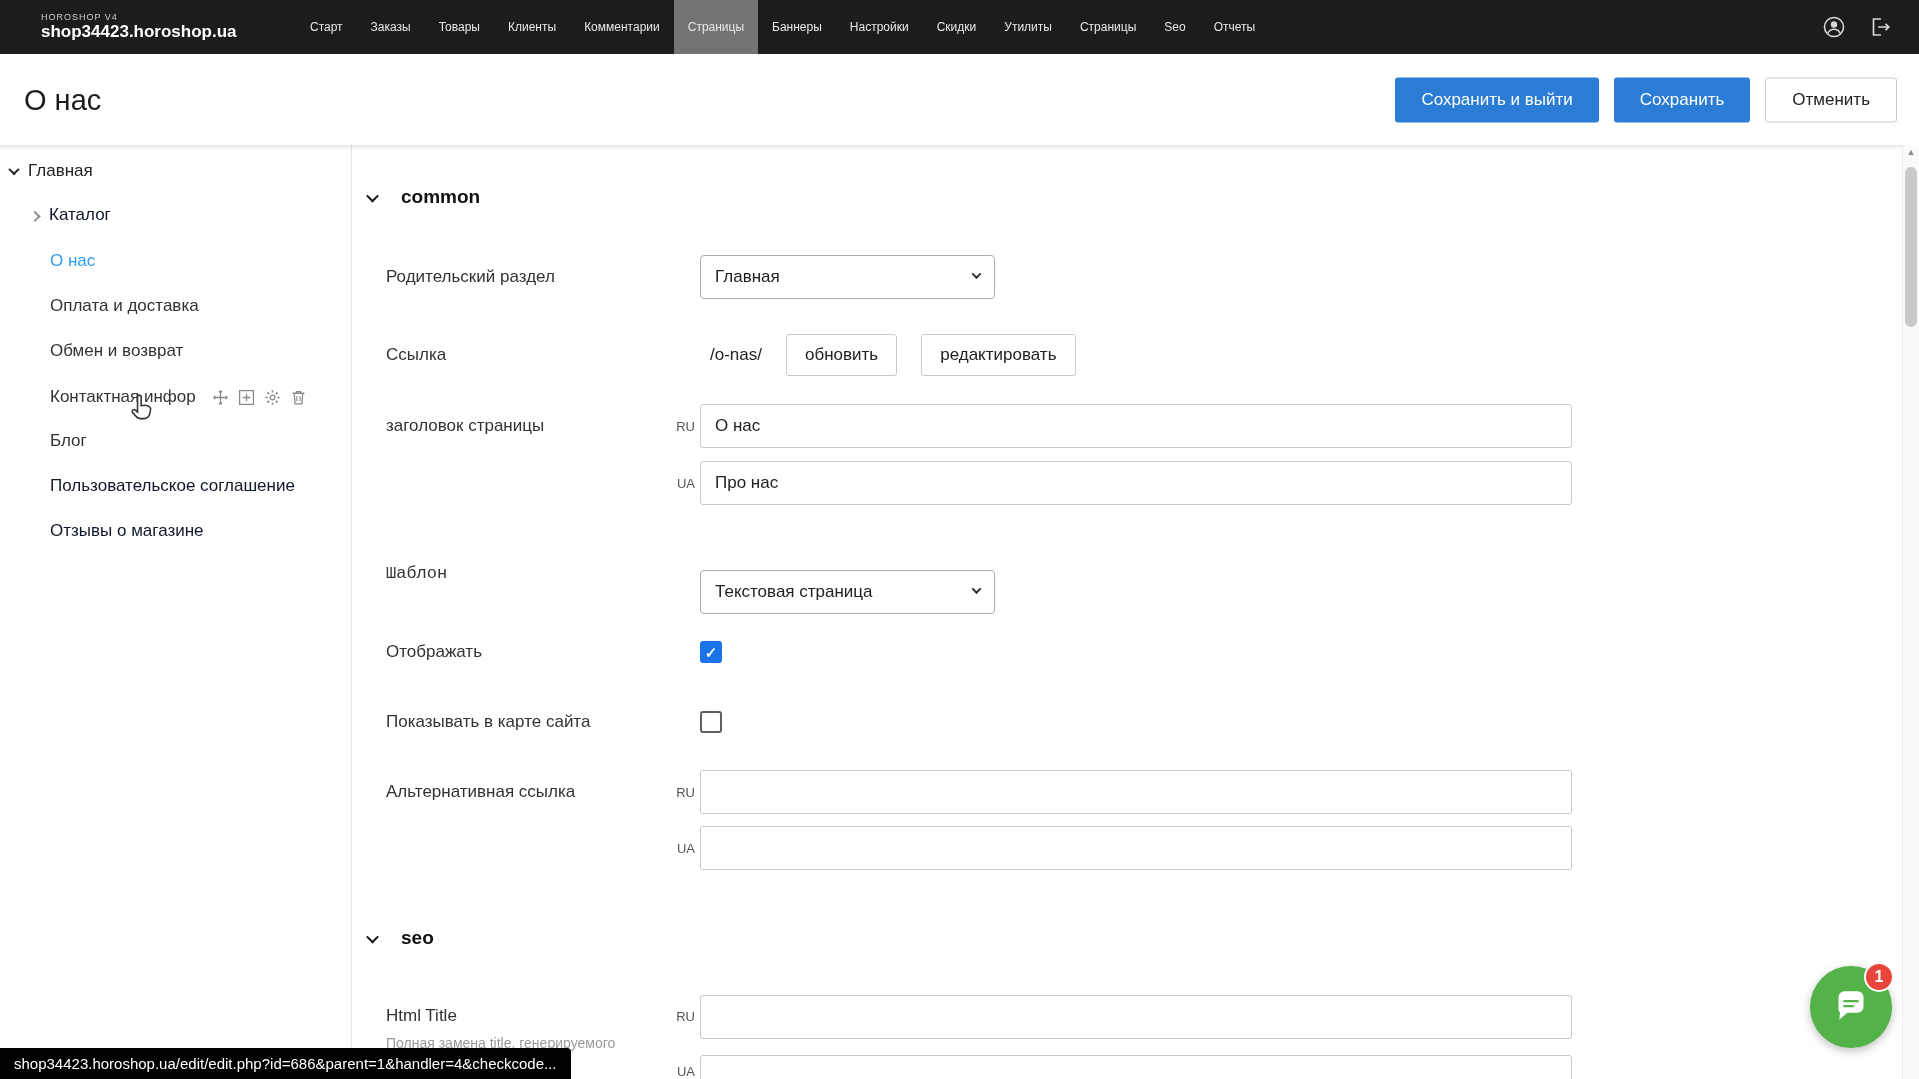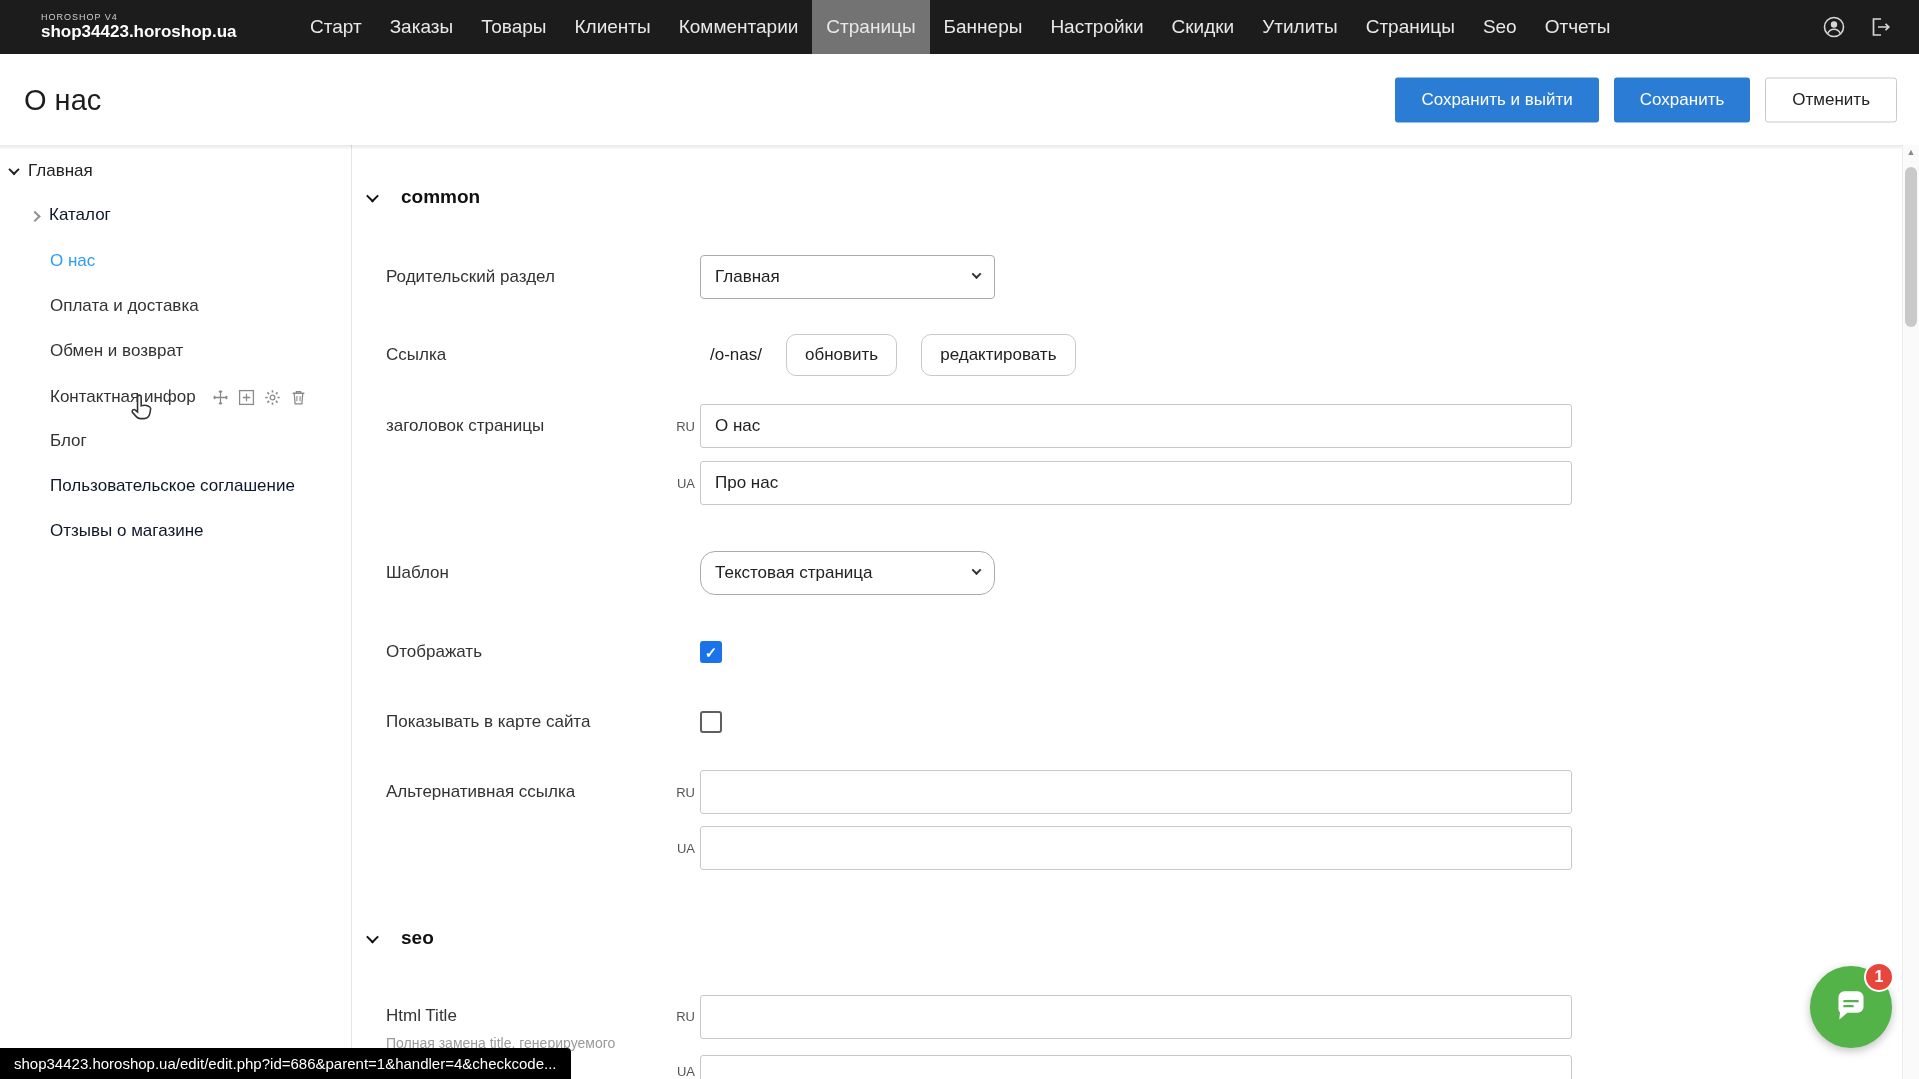--- a/index.html
+++ b/index.html
@@ -7,21 +7,21 @@
     font-family:"Liberation Sans", sans-serif; color:#222; }
 
   
   .topbar { position:absolute; top:0; left:0; width:1919px; height:54px;
     background:#1c1c1c; display:flex; align-items:center; z-index:30;padding-left:19px; }
   .logo { margin-left:22px; width:255px; color:#fff; line-height:1.1; }
   .logo-small { font-size:9px; letter-spacing:1px; color:#cfcfcf; }
   .logo-domain { font-size:17px; font-weight:bold; }
   .menu { display:flex; height:54px; align-items:stretch; }
   .menu-item { padding:0 14px; display:flex; align-items:center; color:#e8e8e8;
-    font-size:19px; cursor:pointer; white-space:nowrap; }
+    font-size:12px; cursor:pointer; white-space:nowrap; }
   .menu-item.active { background:#737373; }
   .topbar-right { margin-left:auto; display:flex; align-items:center; gap:20px; margin-right:26px; }
   .topbar-icon { width:26px; height:26px; display:flex; align-items:center; justify-content:center; }
 
   
   .header { position:absolute; top:54px; left:0; width:1919px; height:91px; background:#fff; z-index:20; }
   .page-title { position:absolute; left:24px; top:50%; transform:translateY(-50%);
     font-size:29px; color:#1d1d1d; }
   .header-buttons { position:absolute; right:22px; top:50%; transform:translateY(-50%);
     display:flex; gap:15px; }
@@ -65,21 +65,21 @@
     border-radius:3px; font-size:17px; padding:0 14px; color:#222; background:#fff;
     font-family:inherit; z-index:12; }
   .fselect { position:absolute; left:700px; width:295px; height:44px; border:1px solid #ababab;
     border-radius:4px; display:flex; align-items:center; justify-content:space-between;
     padding:0 14px; font-size:17px; background:#fff; cursor:pointer; z-index:12; }
   .fselect .chev { width:7px; height:7px; color:#333; margin-top:-3px; }
   .linkrow { position:absolute; left:710px; transform:translateY(-50%); display:flex;
     align-items:center; gap:24px; z-index:12; }
   .link-path { font-size:17px; color:#222; }
   .btn-light { height:42px; padding:0 18px; border:1px solid #c9c9c9; background:#fff;
-    border-radius:10px; font-size:17px; font-family:inherit; cursor:pointer; color:#222; }
+    border-radius:3px; font-size:17px; font-family:inherit; cursor:pointer; color:#222; }
   .cb { position:absolute; left:700px; width:22px; height:22px; border:2px solid #5f5f5f;
     border-radius:3px; background:#fff; cursor:pointer; z-index:12;
     display:flex; align-items:center; justify-content:center; }
   .cb.checked { background:#1a73e8; border-color:#1a73e8; color:#fff; font-size:15px; font-weight:bold; }
   .cb .glyph { line-height:1; }
   .cb:not(.checked) .glyph { visibility:hidden; }
 
   
   .scrollbar { position:absolute; top:145px; right:0; width:17px; bottom:0; background:#fafafa;
     border-left:1px solid #ececec; z-index:25; }
@@ -229,22 +229,22 @@
   <button class="btn-light">обновить</button>
   <button class="btn-light">редактировать</button>
 </div>
 
 <div class="flabel" style="top:426px;">заголовок страницы</div>
 <div class="lang" style="top:426px;">RU</div>
 <input class="finput" style="top: 404px;" value="О нас">
 <div class="lang" style="top:483px;">UA</div>
 <input class="finput" style="top: 461px;" value="Про нас">
 
-<div class="flabel" style="top:573px;">Шаблон</div>
-<div class="fselect" style="top:551px;border-radius:15px;">
+<div class="flabel" style="top:573px;font-family:Liberation Mono, monospace;">Шаблон</div>
+<div class="fselect" style="top:570px;">
   <span>Текстовая страница</span>
   <span class="chev down"></span>
 </div>
 
 <div class="flabel" style="top:652px;">Отображать</div>
 <div class="cb checked" style="top:641px;">
   <span class="glyph">✓</span>
 </div>
 
 <div class="flabel" style="top:722px;">Показывать в карте сайта</div>

